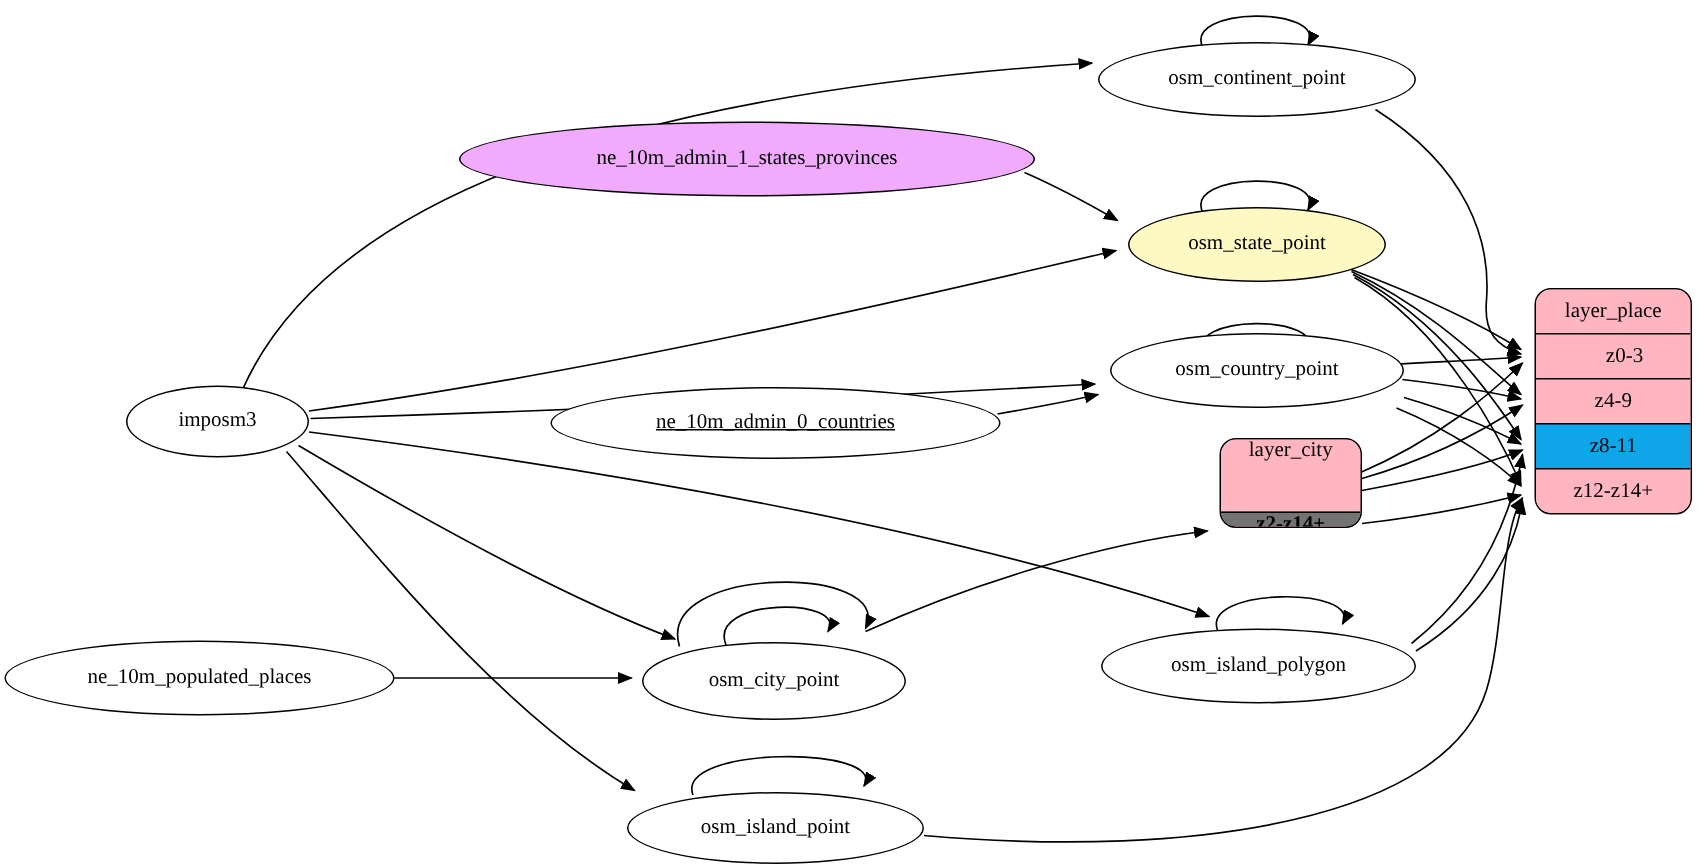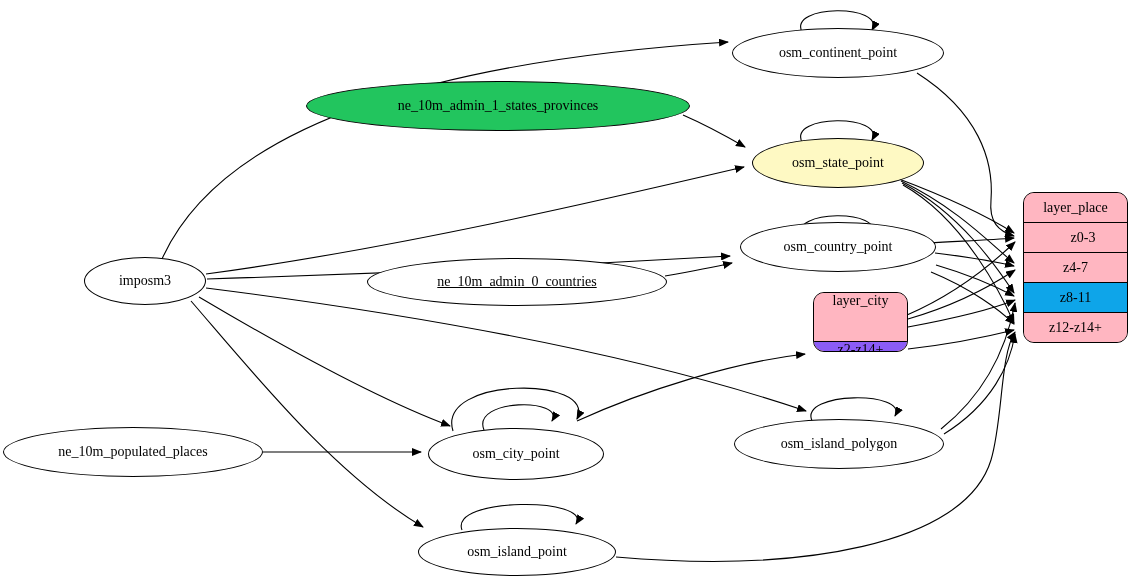--- a/index.html
+++ b/index.html
@@ -58,21 +58,21 @@
         <path d="M 908,349 C 952,344 990,336 1014,330" fill="none" stroke="#000000" stroke-width="1.1" marker-end="url(#arrow)"></path>
         <path d="M 941,429 C 990,390 1008,340 1015,303" fill="none" stroke="#000000" stroke-width="1.1" marker-end="url(#arrow)"></path>
         <path d="M 944,434 C 992,404 1010,365 1015,334" fill="none" stroke="#000000" stroke-width="1.1" marker-end="url(#arrow)"></path>
         <path d="M 616,557 C 800,573 965,545 991,460 C 1003,420 1000,355 1015,332" fill="none" stroke="#000000" stroke-width="1.1" marker-end="url(#arrow)"></path>
       </g>
   </svg>
   <div id="nodes">
       <div class="node-ellipse" style="left: 84px; top: 257px; width: 122px; height: 48px; background: rgb(255, 255, 255);">
         <span>imposm3</span>
       </div>
-      <div class="node-ellipse" style="left: 306px; top: 81px; width: 384px; height: 50px; background: #22c55e;">
+      <div class="node-ellipse" style="left: 306px; top: 81px; width: 384px; height: 50px; background: #f0abfc;">
         <span>ne_10m_admin_1_states_provinces</span>
       </div>
       <div class="node-ellipse" style="left: 367px; top: 258px; width: 300px; height: 48px; background: rgb(255, 255, 255); text-decoration: underline;">
         <span>ne_10m_admin_0_countries</span>
       </div>
       <div class="node-ellipse" style="left: 3px; top: 427px; width: 260px; height: 50px; background: rgb(255, 255, 255);">
         <span>ne_10m_populated_places</span>
       </div>
       <div class="node-ellipse" style="left: 732px; top: 28px; width: 212px; height: 50px; background: rgb(255, 255, 255);">
         <span>osm_continent_point</span>
@@ -88,22 +88,22 @@
       </div>
       <div class="node-ellipse" style="left: 734px; top: 419px; width: 210px; height: 50px; background: rgb(255, 255, 255);">
         <span>osm_island_polygon</span>
       </div>
       <div class="node-ellipse" style="left: 418px; top: 528px; width: 198px; height: 48px; background: rgb(255, 255, 255);">
         <span>osm_island_point</span>
       </div>
       <div class="node-record" style="left: 1023px; top: 192px; width: 105px; height: 151px; background: rgb(255, 182, 193);">
         <div class="record-row" style="background: rgb(255, 182, 193);">layer_place</div>
         <div class="record-row" style="background: rgb(255, 182, 193); padding-left: 15px;">z0-3</div>
-        <div class="record-row" style="background: rgb(255, 182, 193);">z4-7</div>
+        <div class="record-row" style="background: rgb(255, 182, 193);">z4-9</div>
         <div class="record-row" style="background: #0ea5e9;">z8-11</div>
         <div class="record-row" style="background: rgb(255, 182, 193);">z12-z14+</div>
       </div>
       <div class="node-record" style="left: 813px; top: 292px; width: 95px; height: 60px; background: rgb(255, 182, 193); gap: 32px;">
         <div class="record-row" style="background: rgb(255, 182, 193);">layer_city</div>
-        <div class="record-row" style="background: #8b5cf6;">z2-z14+</div>
+        <div class="record-row" style="background: #737373; font-weight: bold;">z2-z14+</div>
       </div>
     </div>
 </div>
 
 </body></html>

